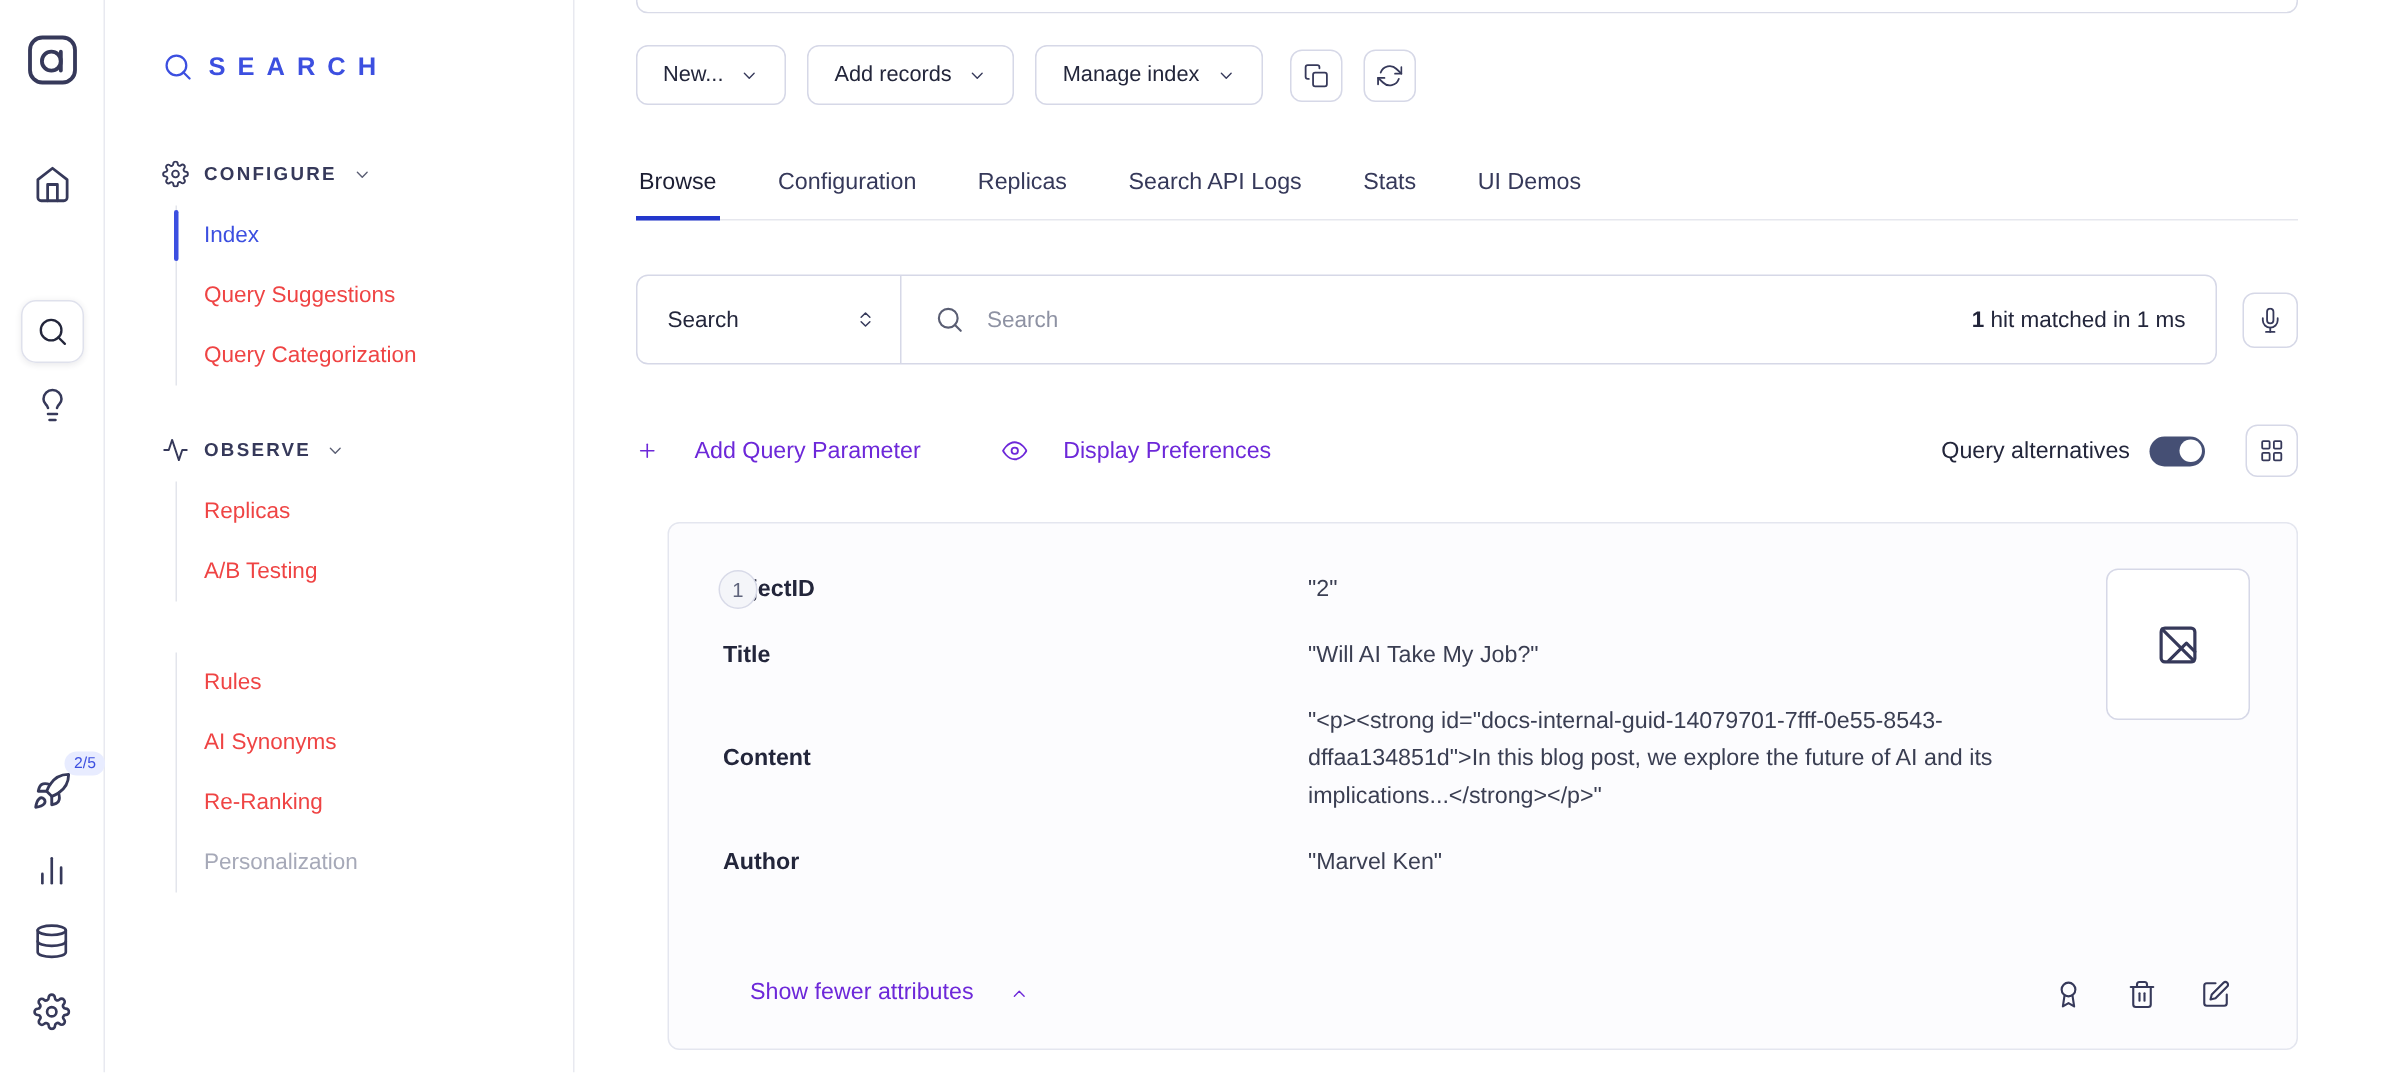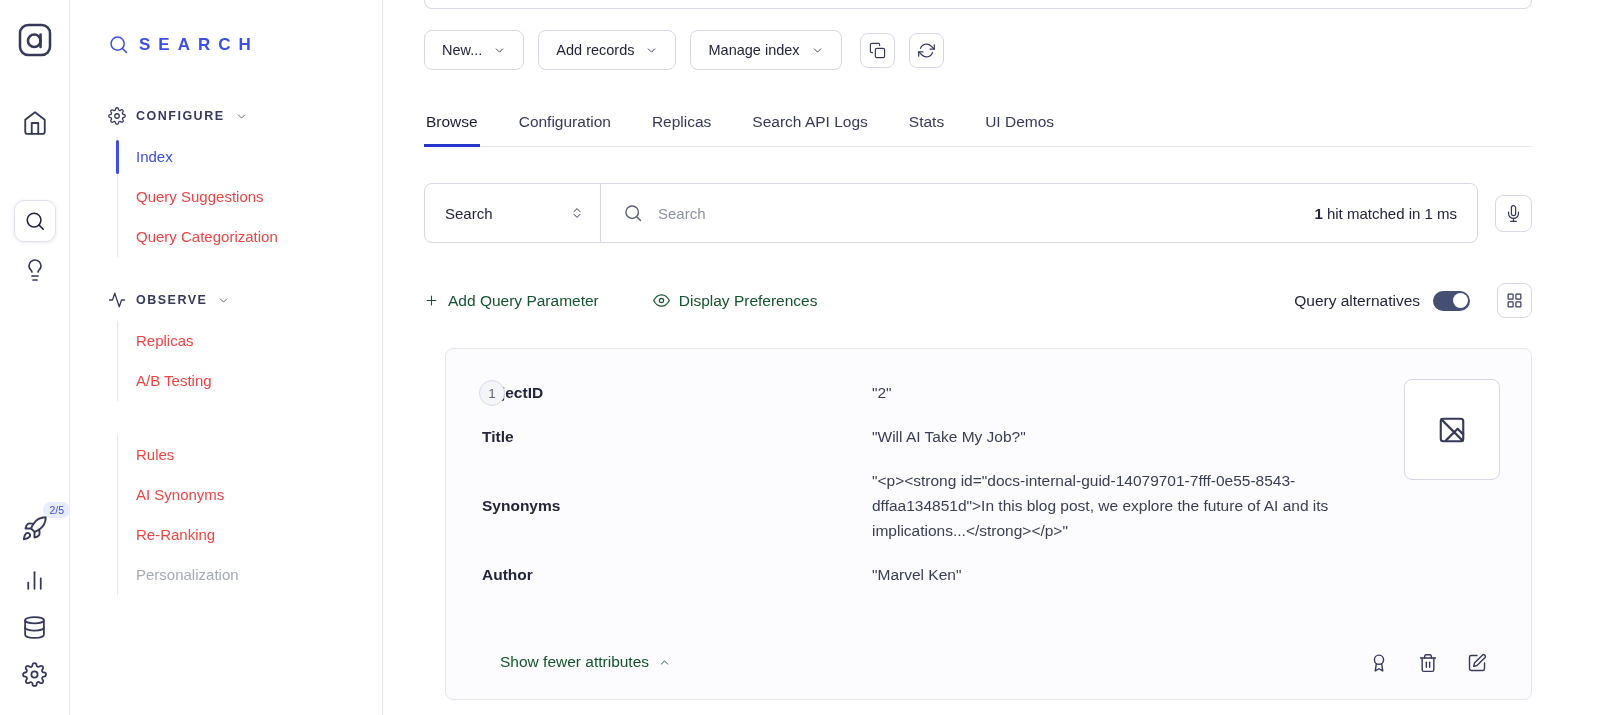--- a/index.html
+++ b/index.html
@@ -52,21 +52,21 @@
   .mode .arrows { color:#36395a; }
   .query { flex:1; display:flex; align-items:center; gap:15px; padding:0 20px 0 22px; }
   .query .mag { color:#5a5e73; flex-shrink:0; }
   .qinput { border:none; outline:none; flex:1; font-size:15px; color:#23263b; min-width:60px; background:transparent; }
   .qinput::placeholder { color:#8e92a3; }
   .hits { font-size:15px; color:#23263b; white-space:nowrap; }
   .hits b { font-weight:bold; }
   .micbtn { width:37px; height:37px; }
 
   .controls { display:flex; align-items:center; margin-top:40px; }
-  .link { display:flex; align-items:center; gap:9px; color:#14532d; font-size:15.5px; text-decoration:none; cursor:pointer; }
+  .link { display:flex; align-items:center; gap:24px; color:#6d28d9; font-size:15.5px; text-decoration:none; cursor:pointer; }
   .link2 { margin-left:54px; }
   .ctr-right { margin-left:auto; display:flex; align-items:center; gap:13px; }
   .qalabel { font-size:15.5px; color:#23263b; }
   .toggle { width:37px; height:20px; border-radius:10px; background:#454f74; position:relative; cursor:pointer; }
   .toggle .knob { position:absolute; top:2.5px; right:2.5px; width:15px; height:15px; border-radius:50%; background:#fff; }
   .gridbtn { margin-left:14px; }
 
   .card { margin:30px 0 0 21px; height:352px; border:1px solid #e4e6ef; border-radius:8px; background:#fcfcfe; position:relative; padding:31px 44px 26px 36px; }
   .hitbadge { position:absolute; left:33px; top:31px; width:26px; height:26px; border:1px solid #d8dae8; border-radius:50%; background:#f4f5f9; color:#5f647c; font-size:13.5px; display:flex; align-items:center; justify-content:center; }
   .imgbox { position:absolute; right:31px; top:30px; width:96px; height:101px; border:1px solid #d6d8e7; border-radius:8px; background:#fff; display:flex; align-items:center; justify-content:center; color:#36395a; }
@@ -352,21 +352,21 @@
     <div class="fields">
       <div class="frow">
         <div class="fkey">objectID</div>
         <div class="fval">"2"</div>
       </div>
       <div class="frow">
         <div class="fkey">Title</div>
         <div class="fval">"Will AI Take My Job?"</div>
       </div>
       <div class="frow">
-        <div class="fkey">Synonyms</div>
+        <div class="fkey">Content</div>
         <div class="fval">"&lt;p&gt;&lt;strong id="docs-internal-guid-14079701-7fff-0e55-8543-dffaa134851d"&gt;In this blog post, we explore the future of AI and its implications...&lt;/strong&gt;&lt;/p&gt;"</div>
       </div>
       <div class="frow">
         <div class="fkey">Author</div>
         <div class="fval">"Marvel Ken"</div>
       </div>
     </div>
 
     <div class="cardfoot">
       <a class="link">

